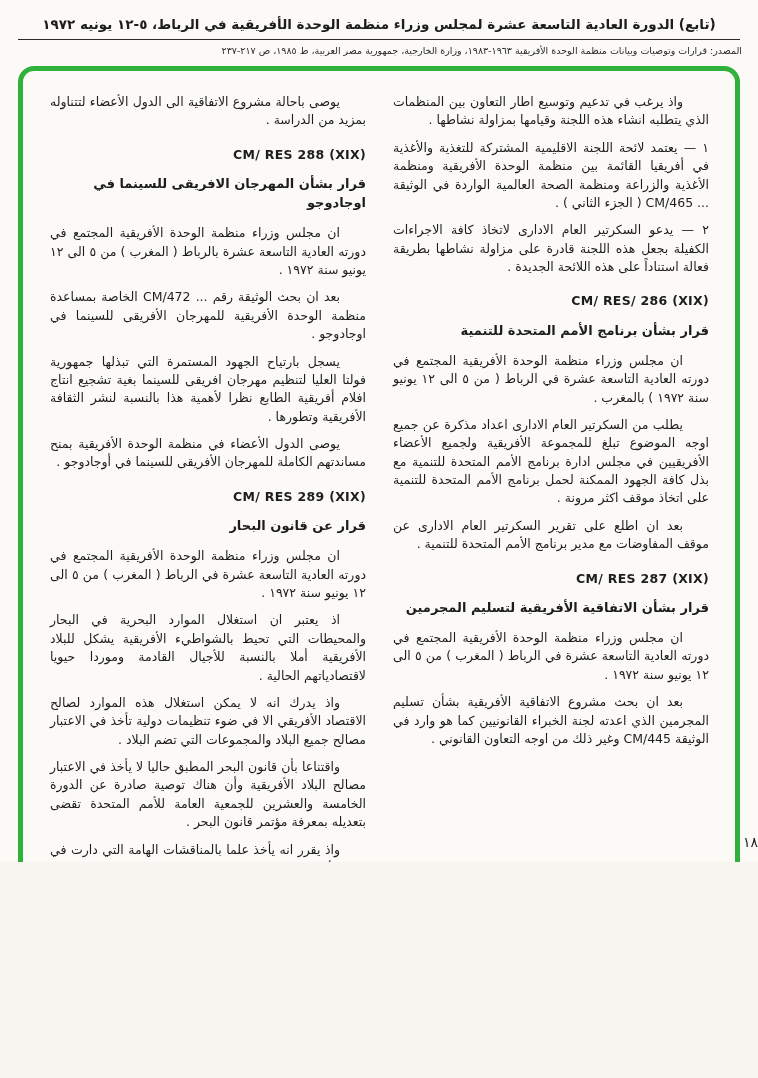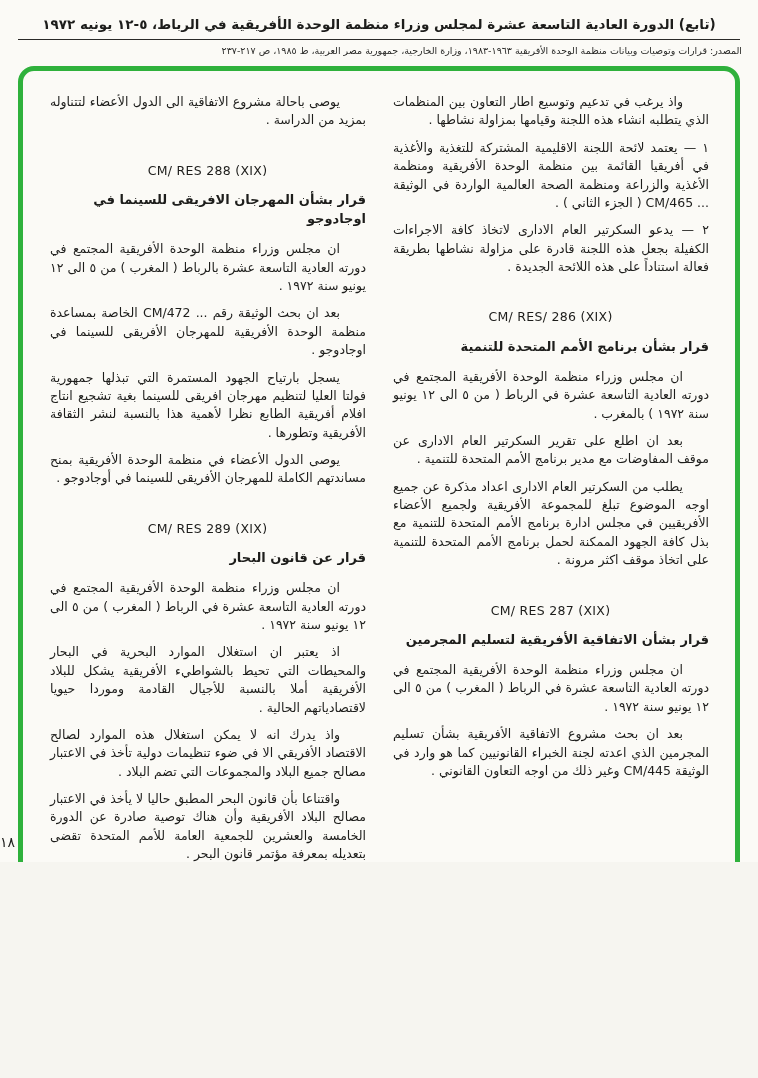--- a/index.html
+++ b/index.html
@@ -64,40 +64,40 @@
     font-size: 12.5px;
     line-height: 1.47;
     text-align: justify;
     overflow: hidden;
   }
   .block { margin: 0 0 9px 1px; }
   .block.paragraph { text-indent: 26px; }
   .block.item { text-indent: 0; }
   .block.code {
     direction: ltr;
-    text-align: center;
-    font-weight: normal;
+    text-align: right;
+    font-weight: bold;
     font-size: 12.5px;
     letter-spacing: 0.3px;
-    margin: 32px 0 10px 0;
+    margin: 16px 0 10px 0;
     text-indent: 0;
   }
   .block.title {
     font-weight: bold;
     text-align: right;
     font-size: 13px;
     text-indent: 0;
     margin: 4px 0 12px 0;
   }
   .page-number {
     position: absolute;
     bottom: 12px;
     left: 0;
     right: 0;
-    text-align: left;
+    text-align: right;
     font-size: 14px;
     color: #1d1d1b;
   }
 </style>
 </head>
 <body>
 
 <div class="page">
 
   <header class="page-header">
@@ -108,22 +108,22 @@
 
   <div class="content-frame" style="border-color: rgb(47, 177, 60);">
     <div class="columns">
       <div class="column column-right" id="col-right">
           <p class="block paragraph">واذ يرغب في تدعيم وتوسيع اطار التعاون بين المنظمات الذي يتطلبه انشاء هذه اللجنة وقيامها بمزاولة نشاطها .</p>
           <p class="block item">١ — يعتمد لائحة اللجنة الاقليمية المشتركة للتغذية والأغذية في أفريقيا القائمة بين منظمة الوحدة الأفريقية ومنظمة الأغذية والزراعة ومنظمة الصحة العالمية الواردة في الوثيقة ... CM/465 ( الجزء الثاني ) .</p>
           <p class="block item">٢ — يدعو السكرتير العام الادارى لاتخاذ كافة الاجراءات الكفيلة بجعل هذه اللجنة قادرة على مزاولة نشاطها بطريقة فعالة استناداً على هذه اللائحة الجديدة .</p>
           <p class="block code" dir="ltr">CM/ RES/ 286 (XIX)</p>
           <p class="block title">قرار بشأن برنامج الأمم المتحدة للتنمية</p>
           <p class="block paragraph">ان مجلس وزراء منظمة الوحدة الأفريقية المجتمع في دورته العادية التاسعة عشرة في الرباط ( من ٥ الى ١٢ يونيو سنة ١٩٧٢ ) بالمغرب .</p>
+          <p class="block paragraph">يطلب من السكرتير العام الادارى اعداد مذكرة عن جميع اوجه الموضوع تبلغ للمجموعة الأفريقية ولجميع الأعضاء الأفريقيين في مجلس ادارة برنامج الأمم المتحدة للتنمية مع بذل كافة الجهود الممكنة لحمل برنامج الأمم المتحدة للتنمية على اتخاذ موقف اكثر مرونة .</p>
           <p class="block paragraph">بعد ان اطلع على تقرير السكرتير العام الادارى عن موقف المفاوضات مع مدير برنامج الأمم المتحدة للتنمية .</p>
-          <p class="block paragraph">يطلب من السكرتير العام الادارى اعداد مذكرة عن جميع اوجه الموضوع تبلغ للمجموعة الأفريقية ولجميع الأعضاء الأفريقيين في مجلس ادارة برنامج الأمم المتحدة للتنمية مع بذل كافة الجهود الممكنة لحمل برنامج الأمم المتحدة للتنمية على اتخاذ موقف اكثر مرونة .</p>
           <p class="block code" dir="ltr">CM/ RES 287 (XIX)</p>
           <p class="block title">قرار بشأن الاتفاقية الأفريقية لتسليم المجرمين</p>
           <p class="block paragraph">ان مجلس وزراء منظمة الوحدة الأفريقية المجتمع في دورته العادية التاسعة عشرة في الرباط ( المغرب ) من ٥ الى ١٢ يونيو سنة ١٩٧٢ .</p>
           <p class="block paragraph">بعد ان بحث مشروع الاتفاقية الأفريقية بشأن تسليم المجرمين الذي اعدته لجنة الخبراء القانونيين كما هو وارد في الوثيقة CM/445 وغير ذلك من اوجه التعاون القانوني .</p>
         </div>
       <div class="column column-left" id="col-left">
           <p class="block paragraph">يوصى باحالة مشروع الاتفاقية الى الدول الأعضاء لتتناوله بمزيد من الدراسة .</p>
           <p class="block code" dir="ltr">CM/ RES 288 (XIX)</p>
           <p class="block title">قرار بشأن المهرجان الافريقى للسينما في اوجادوجو</p>
           <p class="block paragraph">ان مجلس وزراء منظمة الوحدة الأفريقية المجتمع في دورته العادية التاسعة عشرة بالرباط ( المغرب ) من ٥ الى ١٢ يونيو سنة ١٩٧٢ .</p>

